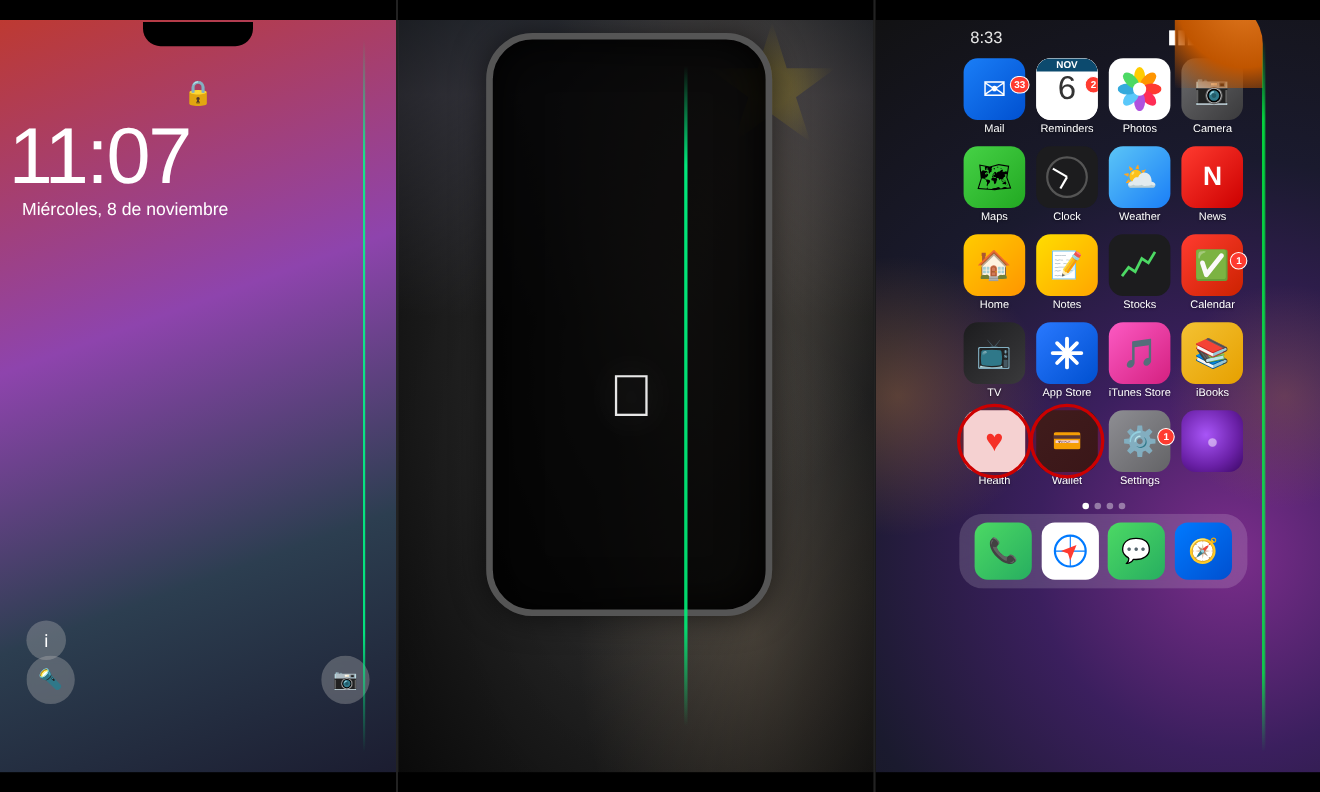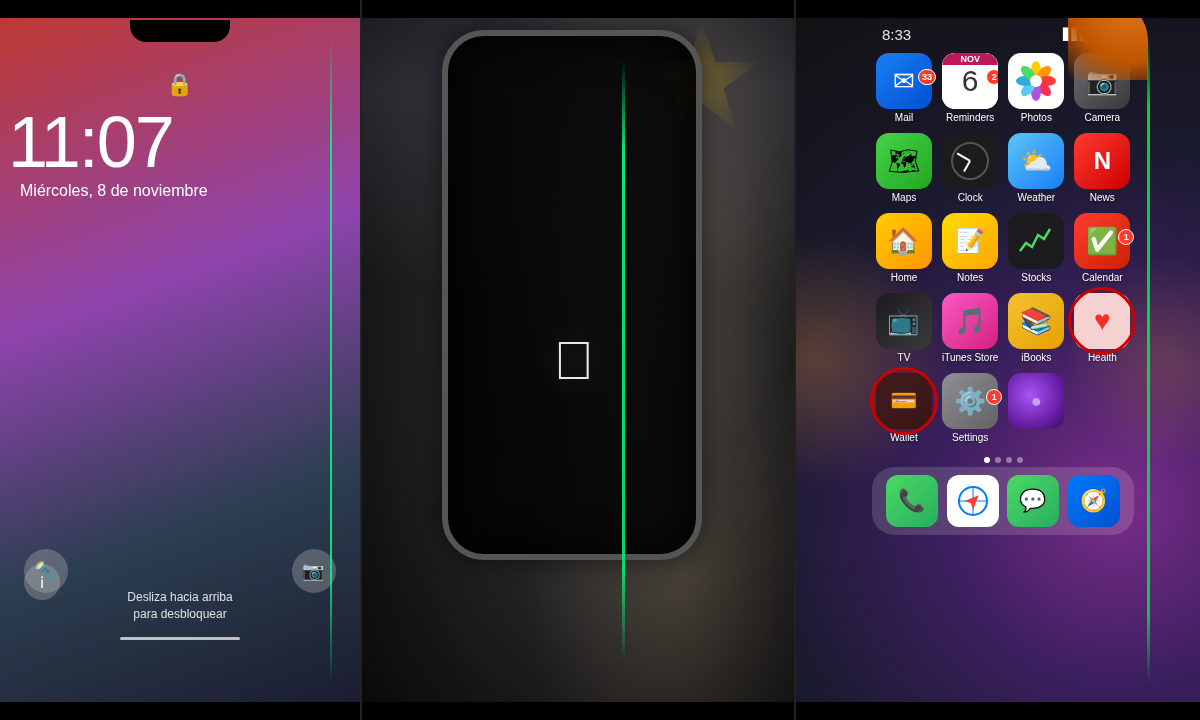--- a/index.html
+++ b/index.html
@@ -424,21 +424,21 @@
       display: flex;
       flex-direction: column;
       align-items: center;
       width: 100%;
       height: 100%;
       background: #fff;
       border-radius: 13px;
       overflow: hidden;
     }
     .calendar-header-strip {
-      background: #be185d;
+      background: #0c4a6e;
       width: 100%;
       text-align: center;
       font-size: 9px;
       color: #fff;
       font-weight: 600;
       padding: 1px 0;
     }
     .calendar-day-num {
       font-size: 30px;
       font-weight: 200;
@@ -510,24 +510,20 @@
         <span class="lock-icon">🔒</span>
       </div>
       <div class="lock-time">
         <div class="lock-time-value">11:07</div>
       </div>
       <div class="lock-date">Miércoles, 8 de noviembre</div>
     </div>
 
     <div class="lock-bottom-icons">
       <div class="lock-circle-btn">🔦</div>
-      <div style="display:flex;flex-direction:column;align-items:center;gap:6px;margin-top:40px;">
-        <div style="font-size:12px;color:rgba(255,255,255,0.85);text-align:center;max-width:140px;line-height:1.4;">Desliza hacia arriba<br>para desbloquear</div>
-        <div class="lock-swipe-line"></div>
-      </div>
       <div class="lock-circle-btn">📷</div>
     </div>
 
     <div style="position:absolute;bottom:120px;left:24px;width:36px;height:36px;border-radius:50%;background:rgba(180,180,180,0.35);display:flex;align-items:center;justify-content:center;font-size:16px;color:#fff;z-index:6;">ℹ</div>
   </div>
 
   <div class="divider"></div>
 
   <div class="panel-2">
     <div class="panel-2-bg"></div>
@@ -669,20 +665,31 @@
           <span class="app-label">Calendar</span>
         </div>
 
         <div class="app-item">
           <div class="app-icon app-tv">
             <span style="font-size:26px;color:#fff;">📺</span>
           </div>
           <span class="app-label">TV</span>
         </div>
 
+        <div class="app-item">
+          <div class="app-icon app-appstore">
+            <svg width="34" height="34" viewBox="0 0 34 34">
+              <line x1="17" y1="4" x2="17" y2="30" stroke="white" stroke-width="3.5" stroke-linecap="round"></line>
+              <line x1="4" y1="17" x2="30" y2="17" stroke="white" stroke-width="3.5" stroke-linecap="round"></line>
+              <line x1="8" y1="8" x2="26" y2="26" stroke="white" stroke-width="3.5" stroke-linecap="round"></line>
+              <line x1="26" y1="8" x2="8" y2="26" stroke="white" stroke-width="3.5" stroke-linecap="round"></line>
+            </svg>
+          </div>
+          <span class="app-label">App Store</span>
+        </div>
 
         <div class="app-item">
           <div class="app-icon app-itunes">
             <span style="font-size:26px;color:#fff;">🎵</span>
           </div>
           <span class="app-label">iTunes Store</span>
         </div>
 
         <div class="app-item">
           <div class="app-icon app-ibooks">

